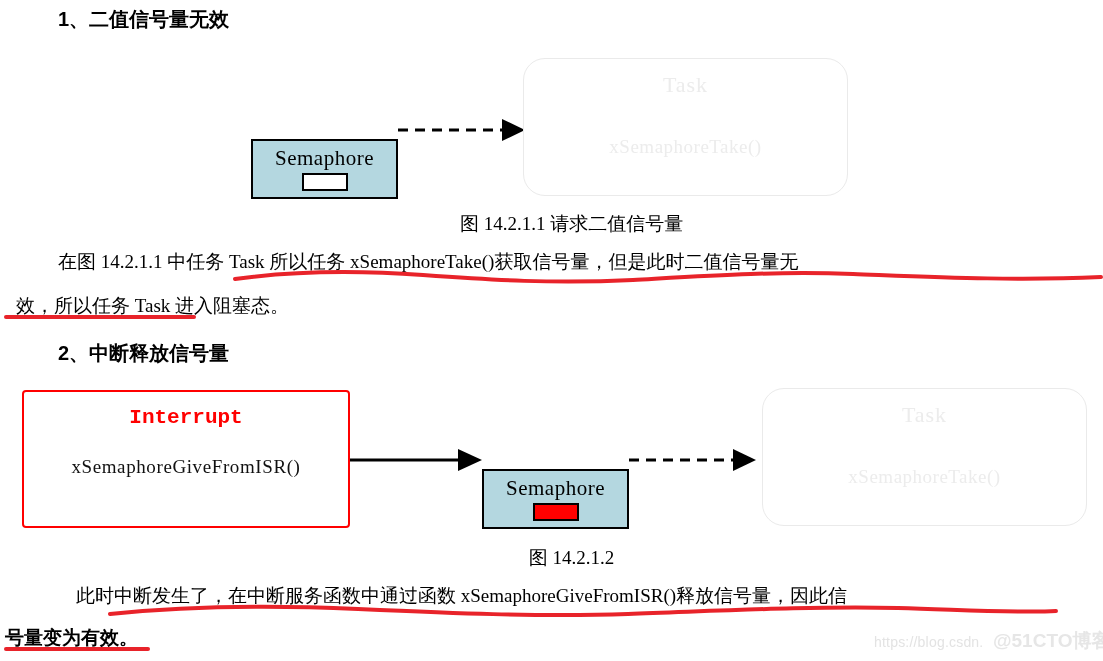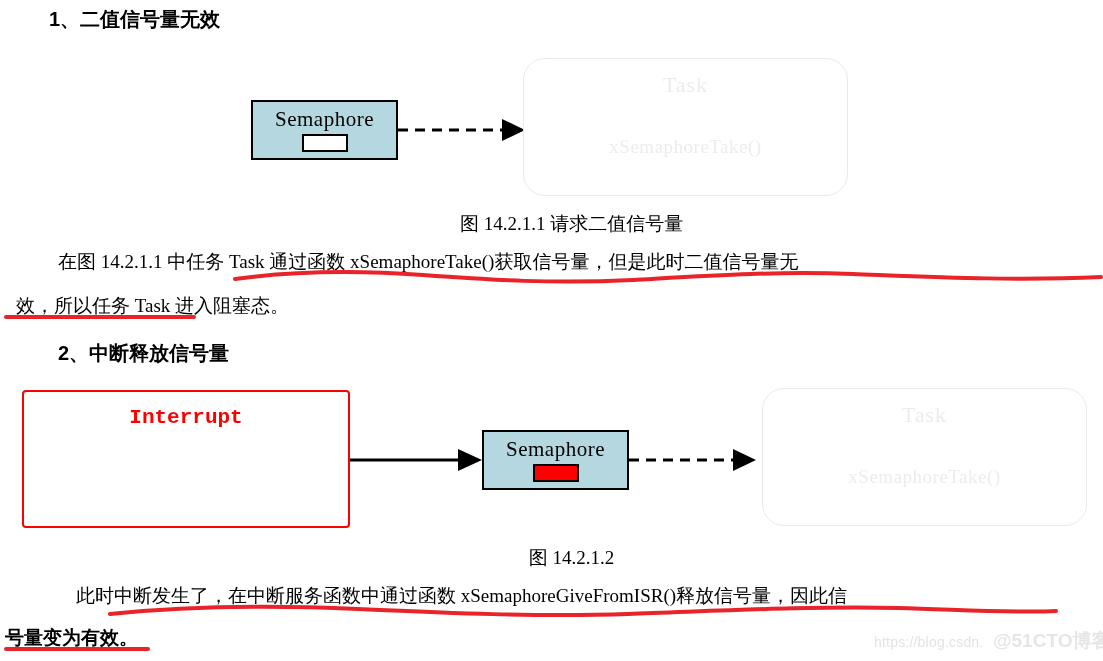--- a/index.html
+++ b/index.html
@@ -30,20 +30,21 @@
 
   
   .semaphore-box {
     border: 2px solid #000000;
     background: #b4d7e0;
     box-sizing: border-box;
     display: flex;
     flex-direction: column;
     align-items: center;
     justify-content: flex-start;
+    margin-top: 39px;
   }
   .semaphore-label {
     font-family: "Liberation Serif", "DejaVu Serif", serif;
     font-size: 21px;
     line-height: 24px;
     color: #000;
     white-space: nowrap;
     letter-spacing: 0.5px;
   }
   .semaphore-indicator {
@@ -143,60 +144,61 @@
   .wm-brand {
     font-size: 19px;
     font-weight: bold;
     color: #e6e6e6;
     letter-spacing: 0px;
   }
 </style>
 </head>
 <body>
 
-<div class="abs section-heading" style="left:49px; top:6px;">1、二值信号量无效</div>
+<div class="abs section-heading" style="left:58px; top:6px;">1、二值信号量无效</div>
 
 <div class="abs semaphore-box" style="left:251px; top:100px; width:147px; height:60px;">
   <div class="semaphore-label" style="margin-top:5px;">Semaphore</div>
   <div class="semaphore-indicator ind-empty" style="width:46px; height:18px; margin-top:3px;"></div>
 </div>
 
 <div class="abs" style="left:398px; top:117px; width:127px; height:26px;">
   <svg class="arrow-svg" width="127" height="26" viewBox="0 0 127 26">
     <line x1="0" y1="13" x2="104" y2="13" stroke="#000000" stroke-width="3" stroke-dasharray="10,7"></line>
     <polygon points="104,2 127,13 104,24" fill="#000000"></polygon>
   </svg>
 </div>
 
 <div class="abs task-box" style="left:523px; top:58px; width:325px; height:138px;">
   <div class="task-title" style="margin-top:13px;">Task</div>
   <div class="task-func" style="margin-top:38px;">xSemaphoreTake()</div>
 </div>
 
 <div class="abs figure-caption" style="left:0px; top:212px; width:1103px;">图 14.2.1.1  请求二值信号量</div>
 
-<div class="abs para-line" style="left:58px; top:249px;">在图 14.2.1.1 中任务 Task 通过函数 xSemaphoreTake()获取信号量，但是此时二值信号量无</div>
+<div class="abs para-line" style="left:58px; top:249px;">在图 14.2.1.1 中任务 Task 所以任务 xSemaphoreTake()获取信号量，但是此时二值信号量无</div>
 <div class="abs para-line" style="left:16px; top:293px;">效，所以任务 Task 进入阻塞态。</div>
 
 <div class="abs" style="left:233px; top:268px; width:870px; height:18px;">
   <svg class="redline" width="870" height="18" viewBox="0 0 870 18" preserveAspectRatio="none">
     <path d="M2,11 C60,3 120,2 190,7 C260,12 320,16 400,12 C470,8 540,3 620,6 C700,9 780,13 868,9" fill="none" stroke="#e8232a" stroke-width="4" stroke-linecap="round"></path>
   </svg>
 </div>
 
 <div class="abs" style="left:4px; top:313px; width:192px; height:8px;">
   <svg class="redline" width="192" height="8" viewBox="0 0 192 8" preserveAspectRatio="none">
     <path d="M2,4 L190,4" fill="none" stroke="#e8232a" stroke-width="4" stroke-linecap="round"></path>
   </svg>
 </div>
 
 <div class="abs section-heading" style="left:58px; top:340px;">2、中断释放信号量</div>
 
 <div class="abs interrupt-box" style="left:22px; top:390px; width:328px; height:138px;">
   <div class="interrupt-title" style="margin-top:14px;">Interrupt</div>
+  <div class="interrupt-func" style="margin-top:26px;">xSemaphoreGiveFromISR()</div>
 </div>
 
 <div class="abs" style="left:350px; top:447px; width:132px; height:26px;">
   <svg class="arrow-svg" width="132" height="26" viewBox="0 0 132 26">
     <line x1="0" y1="13" x2="110" y2="13" stroke="#000000" stroke-width="3"></line>
     <polygon points="108,2 132,13 108,24" fill="#000000"></polygon>
   </svg>
 </div>
 
 <div class="abs semaphore-box" style="left:482px; top:430px; width:147px; height:60px;">

